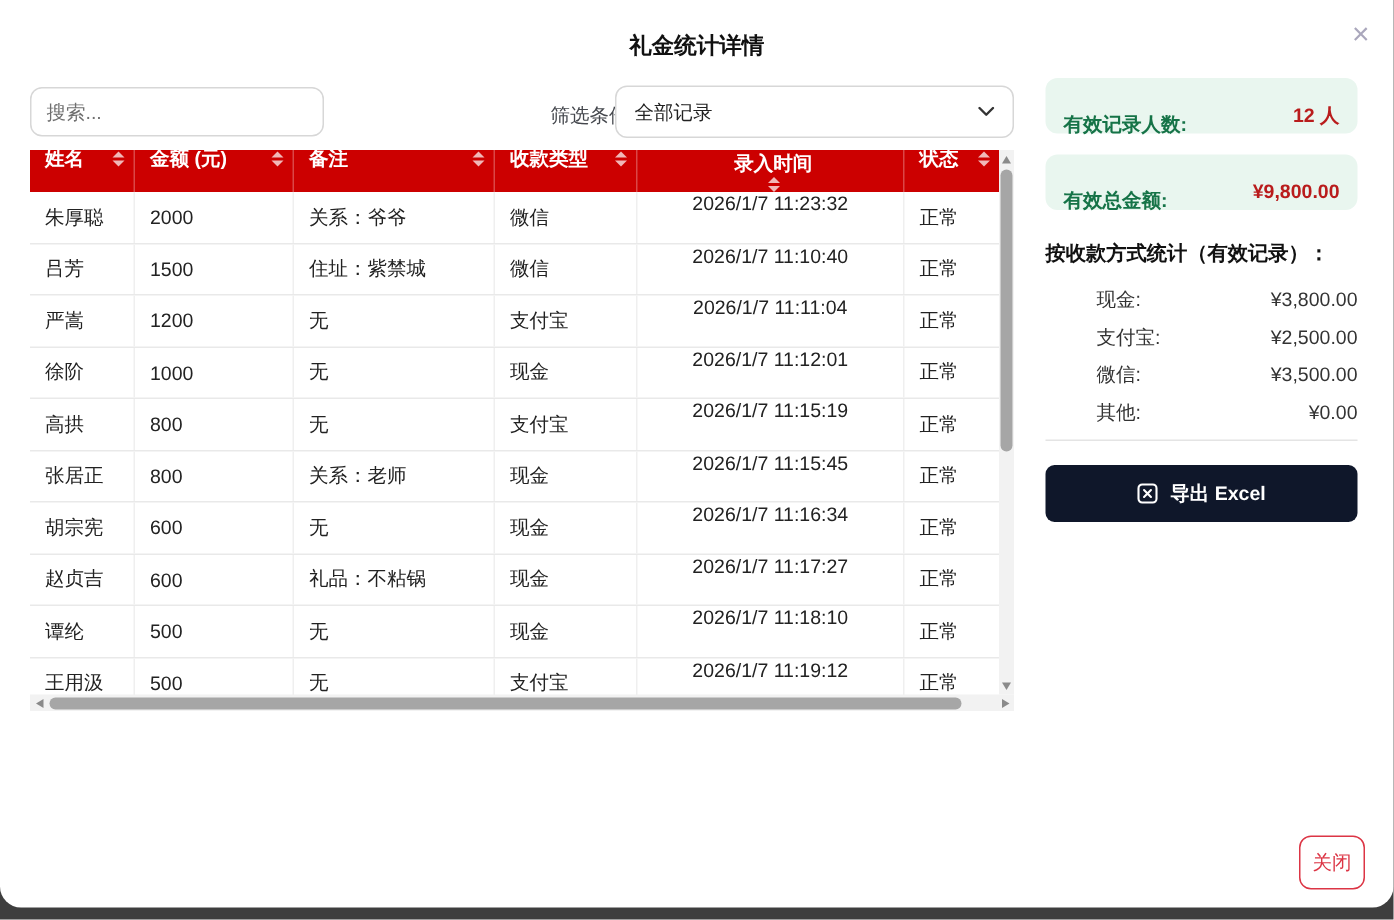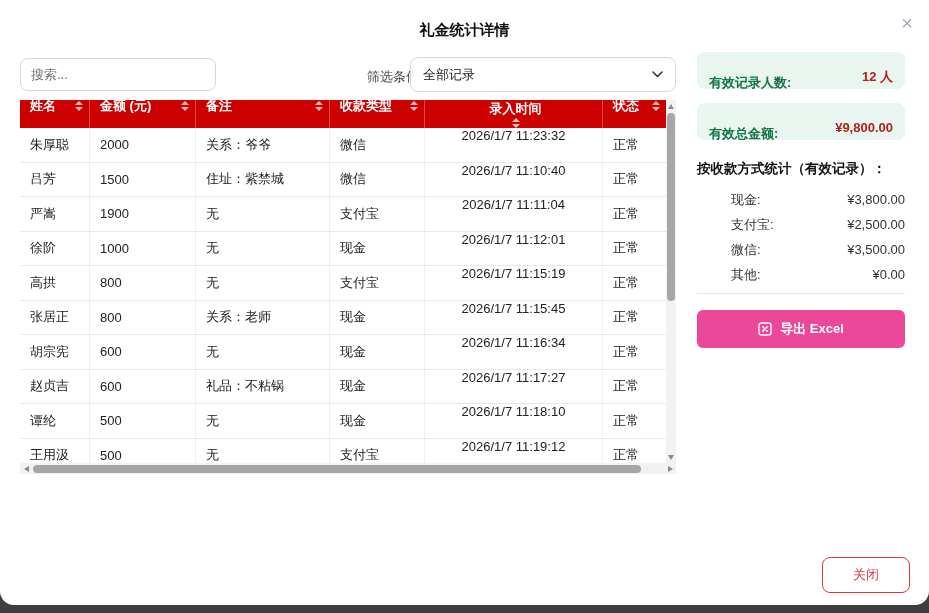--- a/index.html
+++ b/index.html
@@ -84,28 +84,28 @@
   }
   .stat-box .lbl{color:#157347;margin-top:24px;}
   .stat-box .val{color:#b91c1c;margin-top:12px;}
   .box1{top:52px;} .box2{top:103px;}
   .by-title{position:absolute;left:697px;top:160px;width:220px;font-size:13.5px;font-weight:bold;color:#111;}
   .methods{position:absolute;left:697px;top:187px;width:208px;}
   .method-row{display:flex;align-items:center;justify-content:space-between;height:25px;font-size:13px;color:#333;margin-left:34px;}
   .divider{position:absolute;left:697px;top:293px;width:208px;border-top:1px solid #e4e4e4;}
   .export-btn{
     position:absolute;left:697px;top:310px;width:208px;height:38px;
-    background:#ec4899;border:none;border-radius:6px;color:#fff;
+    background:#0f172a;border:none;border-radius:6px;color:#fff;
     font-size:13px;font-weight:bold;display:flex;align-items:center;justify-content:center;
     gap:8px;cursor:pointer;font-family:"Liberation Sans","DejaVu Sans",sans-serif;
   }
   .close-btn{
     position:absolute;right:19px;bottom:12px;background:#fff;
     border:1px solid #dc3545;color:#dc3545;border-radius:8px;
-    padding:8px 30px;font-size:13px;cursor:pointer;
+    padding:8px 8px;font-size:13px;cursor:pointer;
     font-family:"Liberation Sans","DejaVu Sans",sans-serif;
   }
 </style>
 </head>
 <body>
 
 <div class="modal">
 
   <div class="title">礼金统计详情</div>
   <div class="close-x">×</div>
@@ -180,21 +180,21 @@
         <div class="tr">
           <div class="td col-0">吕芳</div>
           <div class="td col-1">1500</div>
           <div class="td col-2">住址：紫禁城</div>
           <div class="td col-3">微信</div>
           <div class="td col-4">2026/1/7 11:10:40</div>
           <div class="td col-5">正常</div>
         </div>
         <div class="tr">
           <div class="td col-0">严嵩</div>
-          <div class="td col-1">1900</div>
+          <div class="td col-1">1200</div>
           <div class="td col-2">无</div>
           <div class="td col-3">支付宝</div>
           <div class="td col-4">2026/1/7 11:11:04</div>
           <div class="td col-5">正常</div>
         </div>
         <div class="tr">
           <div class="td col-0">徐阶</div>
           <div class="td col-1">1000</div>
           <div class="td col-2">无</div>
           <div class="td col-3">现金</div>

